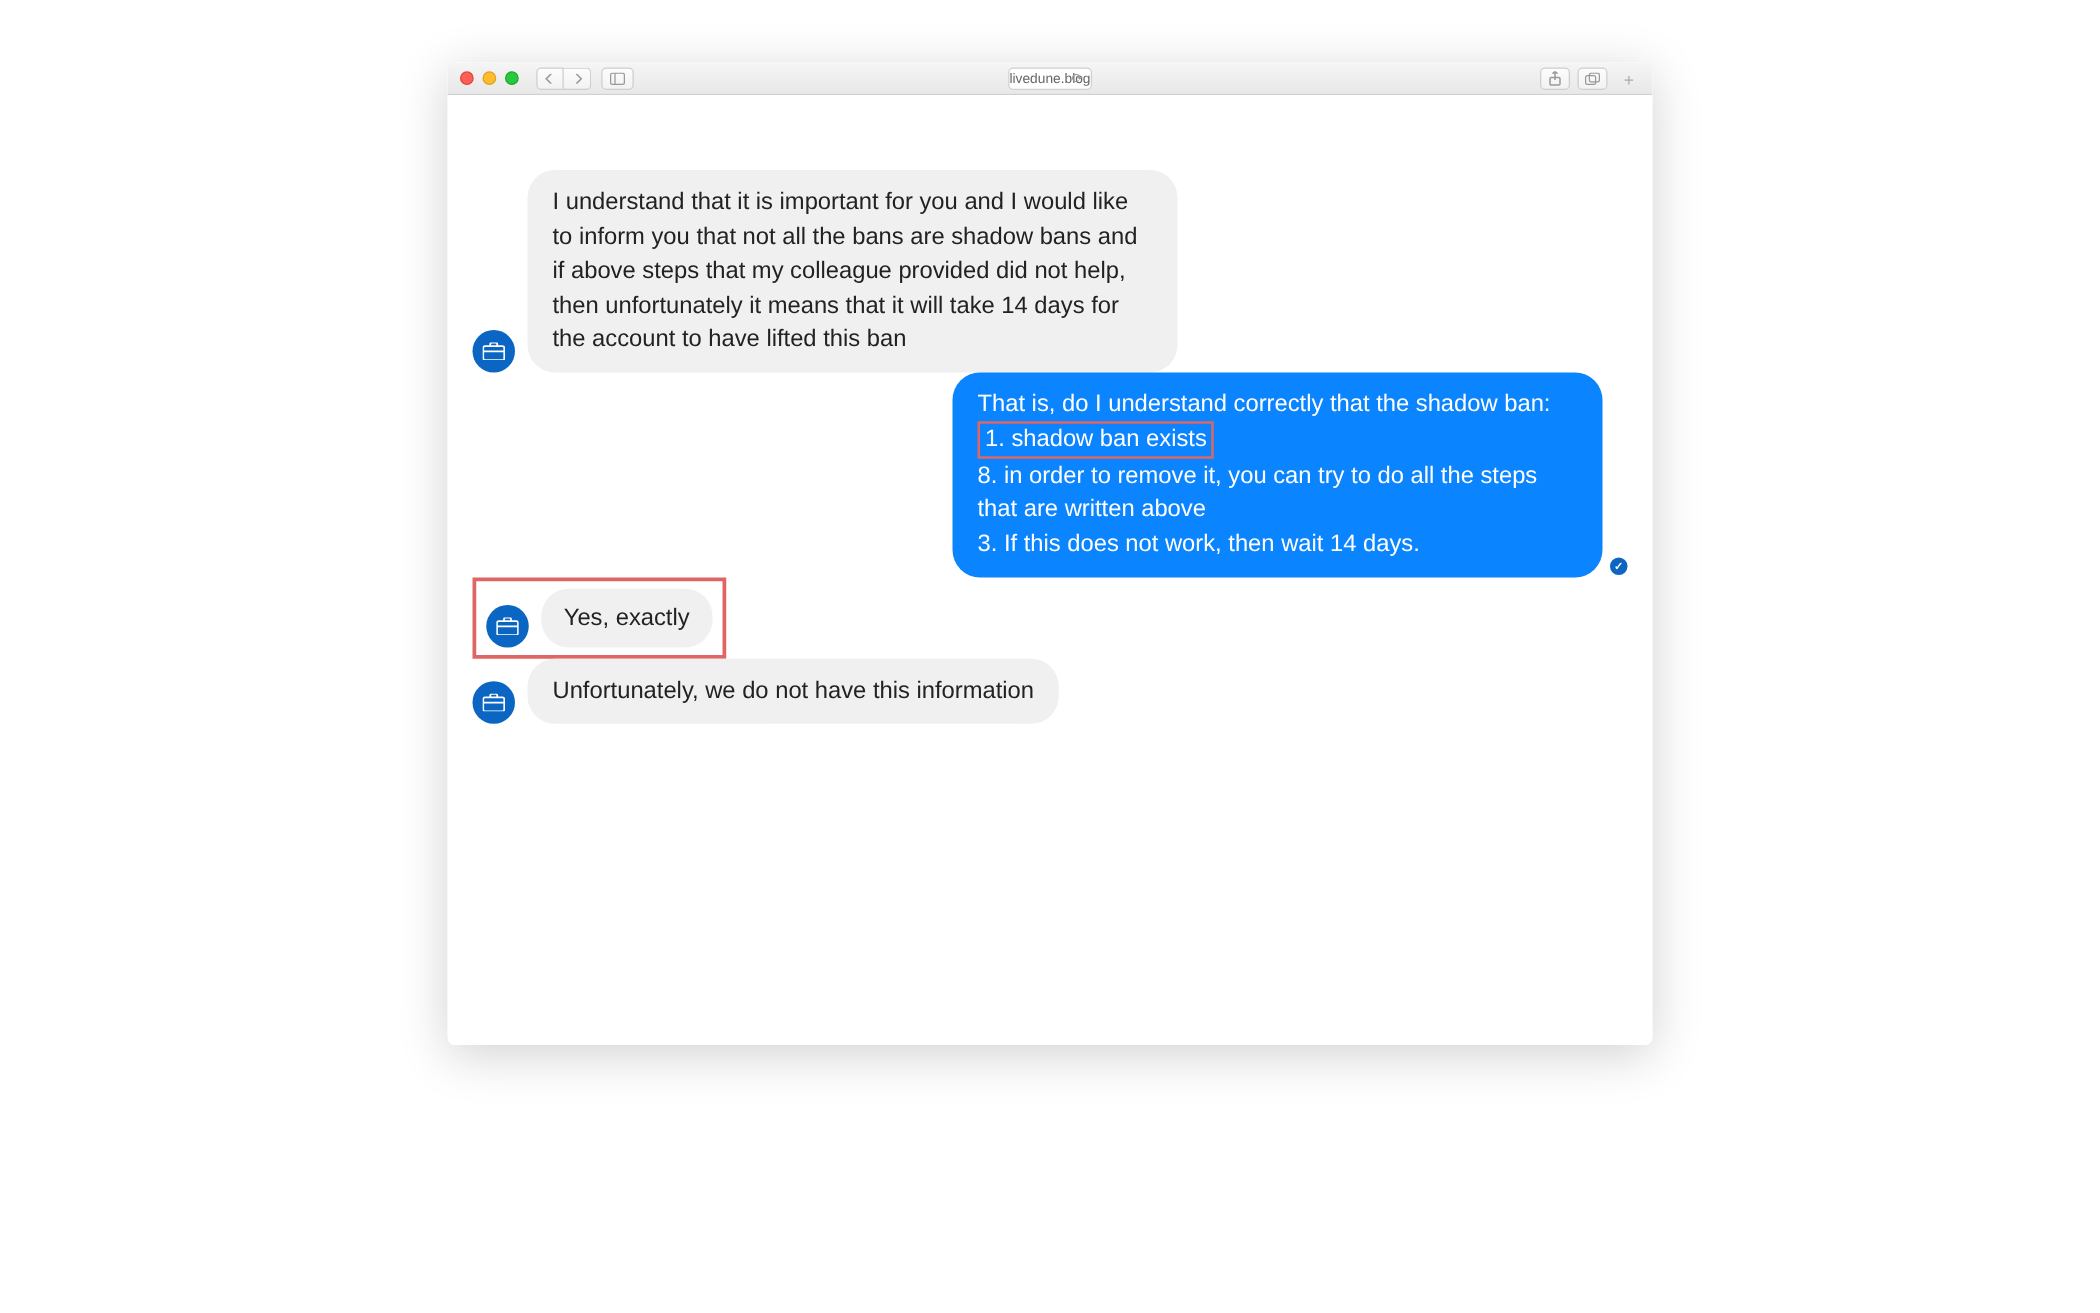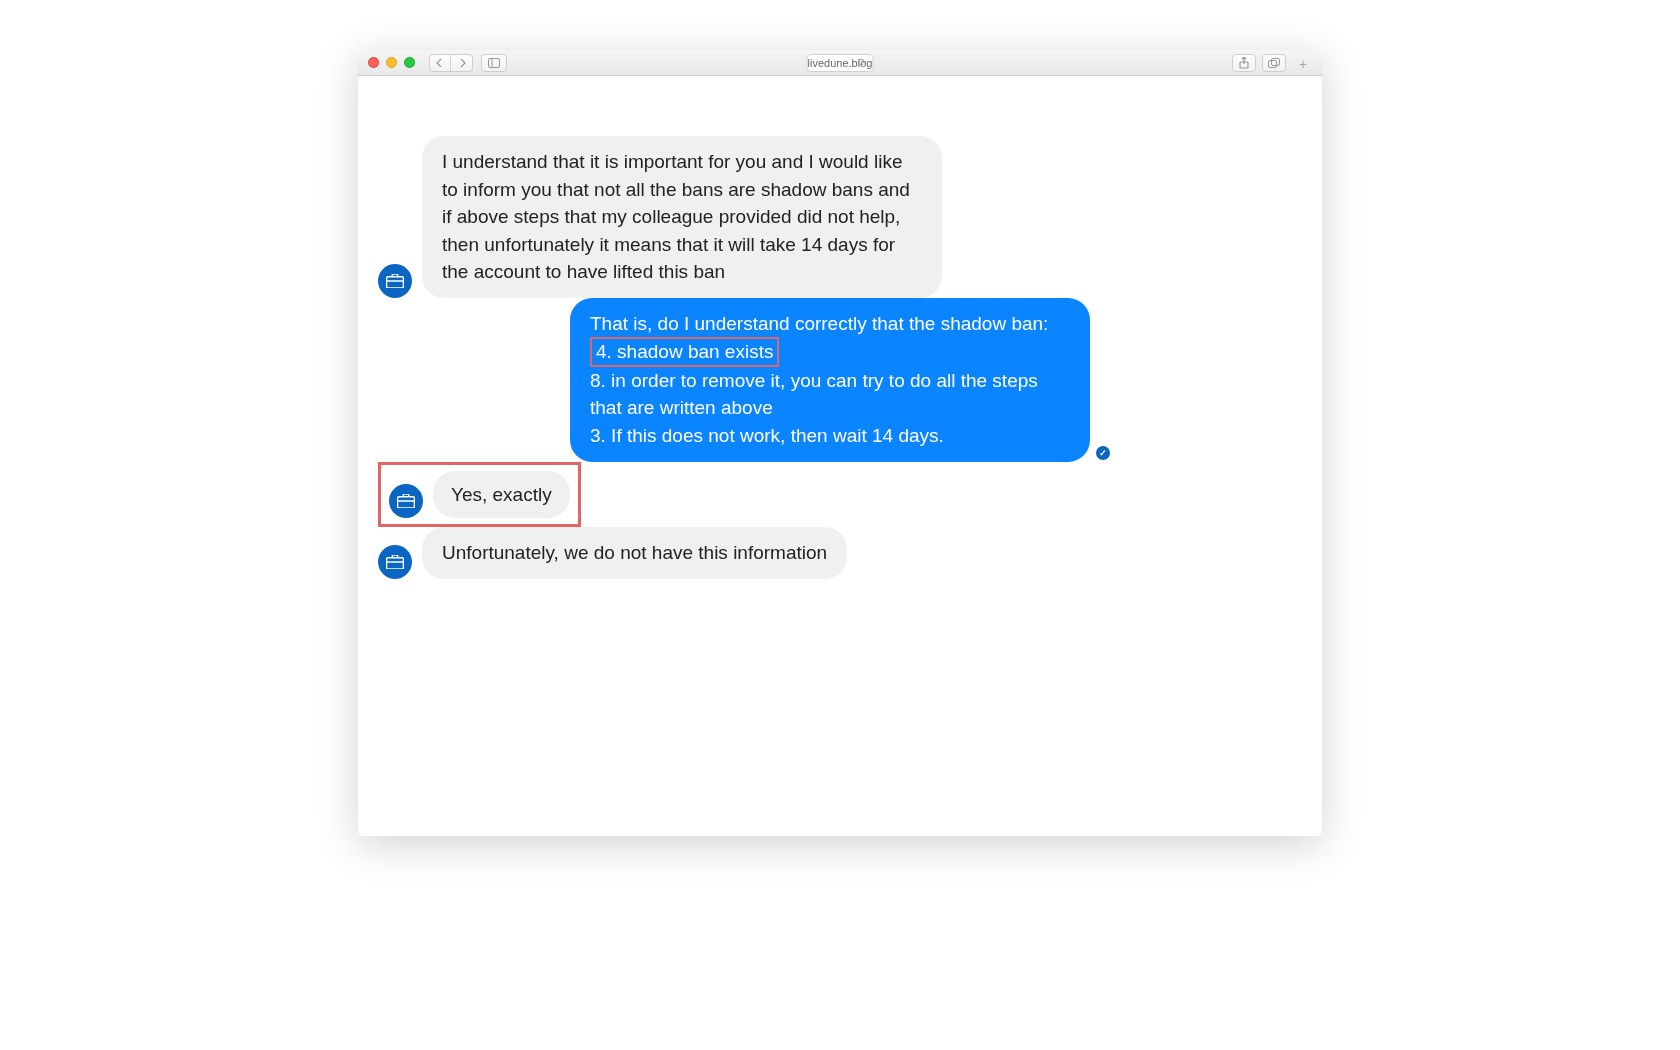--- a/index.html
+++ b/index.html
@@ -125,21 +125,21 @@
     .chat {
       display: flex;
       flex-direction: column;
     }
     .msg-row {
       display: flex;
       align-items: flex-end;
       gap: 10px;
     }
     .msg-row.in { justify-content: flex-start; }
-    .msg-row.out { justify-content: center; }
+    .msg-row.out { justify-content: flex-end; }
     .avatar {
       width: 34px;
       height: 34px;
       border-radius: 50%;
       background: #0a66c2;
       display: flex;
       align-items: center;
       justify-content: center;
       flex-shrink: 0;
     }
@@ -262,21 +262,21 @@
               <path d="M8,4 V2 a2,2 0 0 1 2,-2 h4 a2,2 0 0 1 2,2 V4 M0,6 a2,2 0 0 1 2,-2 h20 a2,2 0 0 1 2,2 v12 a2,2 0 0 1 -2,2 h-20 a2,2 0 0 1 -2,-2 z M0,10 h24" stroke="#fff" stroke-width="2" fill="none"></path>
             </svg>
         </div>
         <div class="bubble in">I understand that it is important for you and I would like to inform you that not all the bans are shadow bans and if above steps that my colleague provided did not help, then unfortunately it means that it will take 14 days for the account to have lifted this ban</div>
       </div>
 
       <div class="msg-row out">
         <div class="out-with-check">
           <div class="bubble out">
             <span>That is, do I understand correctly that the shadow ban:</span><br>
-            <span class="highlight-inline">4. shadow ban exists</span><br>
+            <span class="highlight-inline">1. shadow ban exists</span><br>
             <span>8. in order to remove it, you can try to do all the steps that are written above</span><br>
             <span>3. If this does not work, then wait 14 days.</span>
           </div>
           <div class="checkmark"></div>
         </div>
       </div>
 
       <div style="display:flex; justify-content:flex-start;">
         <div class="highlight-row">
           <div class="avatar">

